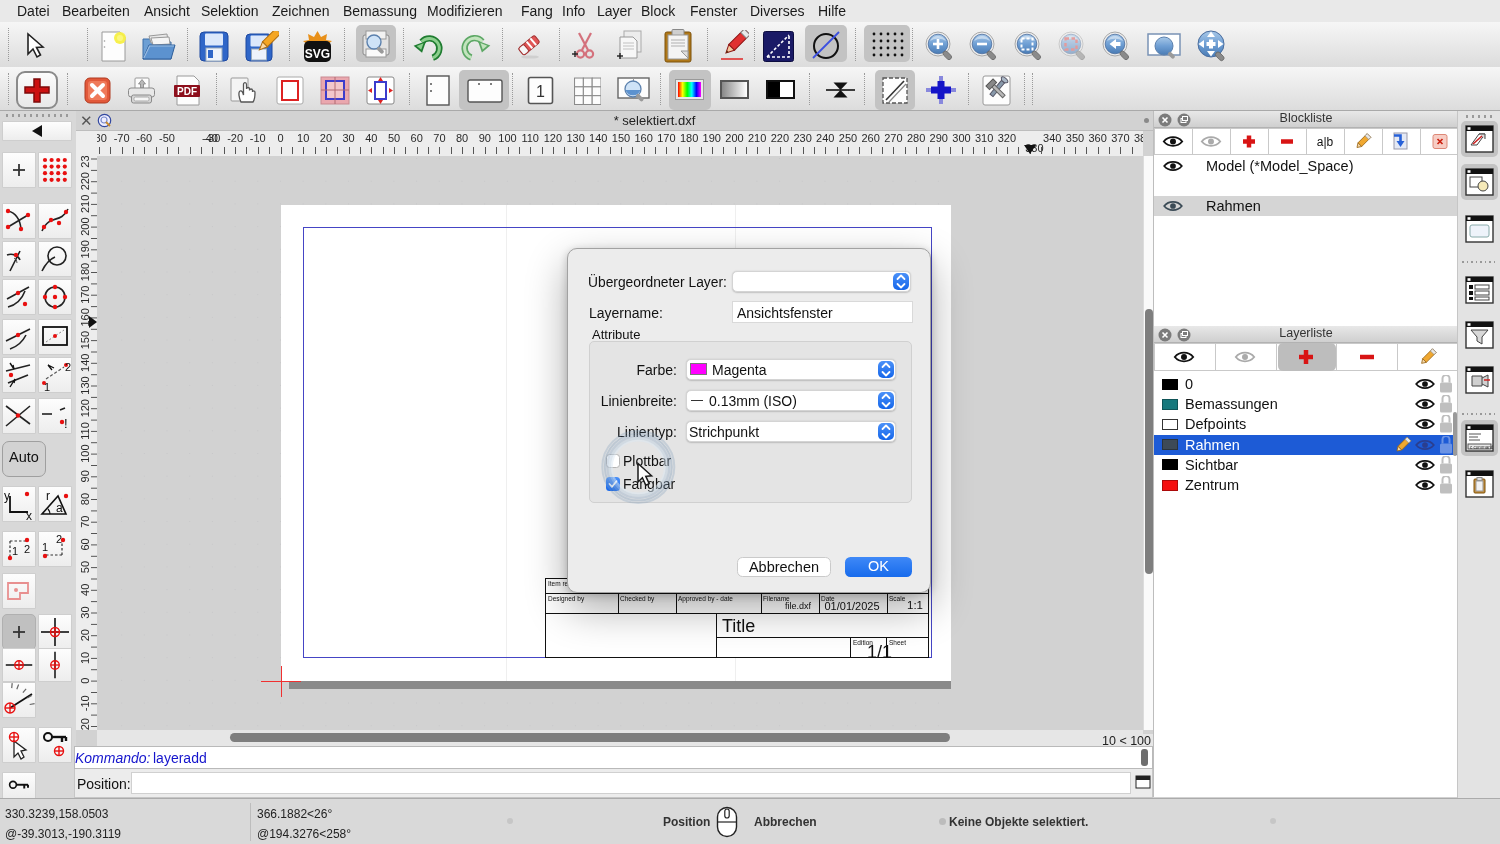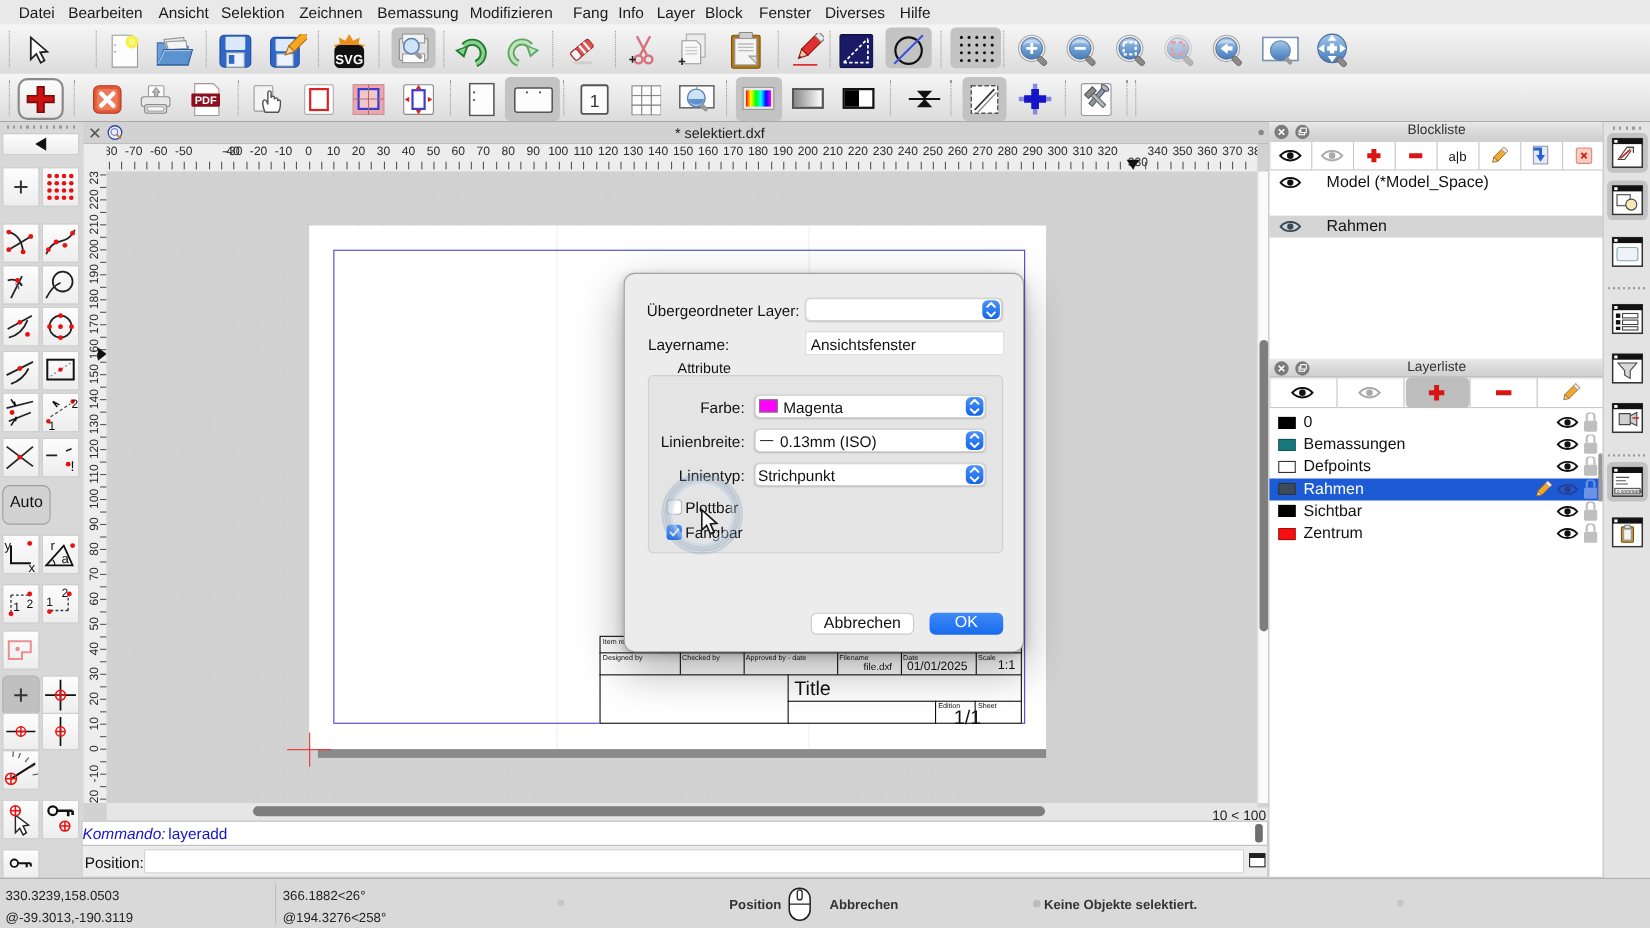--- a/index.html
+++ b/index.html
@@ -1219,21 +1219,21 @@
 <span class="dlabel" style="left:20px;top:26px;font-size:13.8px">Übergeordneter Layer:</span>
     <div class="combo" style="left:164px;top:22px;width:179px;height:21px"></div>
     <div class="stepper" style="left:325px;top:24px;height:17px"></div>
     <svg class="abs" style="left:325px;top:24px" width="16" height="17" viewBox="0 0 16 17">
       <path d="M4.5,6.0 L8,2.5 L11.5,6.0" fill="none" stroke="#fff" stroke-width="1.8" stroke-linecap="round" stroke-linejoin="round"></path>
       <path d="M4.5,11.0 L8,14.5 L11.5,11.0" fill="none" stroke="#fff" stroke-width="1.8" stroke-linecap="round" stroke-linejoin="round"></path>
     </svg>
     <span class="dlabel" style="left:21px;top:56px">Layername:</span>
     <div class="abs" style="left:164px;top:52px;width:181px;height:22px;background:#fff;border:1px solid #d9d9d9"></div>
     <span class="dlabel" style="left:169px;top:56px">Ansichtsfenster</span>
-    <span class="dlabel" style="left:48px;top:78px;font-size:13px">Attribute</span>
+    <span class="dlabel" style="left:24px;top:78px;font-size:13px">Attribute</span>
     <div class="abs" style="left:21px;top:92px;width:323px;height:162px;background:#e4e4e4;border:1px solid #d0d0d0;border-radius:5px"></div>
     <span class="dlabel" style="left:0;top:113px;width:109px;text-align:right;display:inline-block">Farbe:</span>
     <div class="combo" style="left:118px;top:110px;width:210px;height:21px"></div>
     <div class="stepper" style="left:310px;top:112px;height:17px"></div>
     <svg class="abs" style="left:310px;top:112px" width="16" height="17" viewBox="0 0 16 17">
       <path d="M4.5,6.0 L8,2.5 L11.5,6.0" fill="none" stroke="#fff" stroke-width="1.8" stroke-linecap="round" stroke-linejoin="round"></path>
       <path d="M4.5,11.0 L8,14.5 L11.5,11.0" fill="none" stroke="#fff" stroke-width="1.8" stroke-linecap="round" stroke-linejoin="round"></path>
     </svg>
     <span class="dlabel" style="left:0;top:144px;width:109px;text-align:right;display:inline-block">Linienbreite:</span>
     <div class="combo" style="left:118px;top:141px;width:210px;height:21px"></div>

